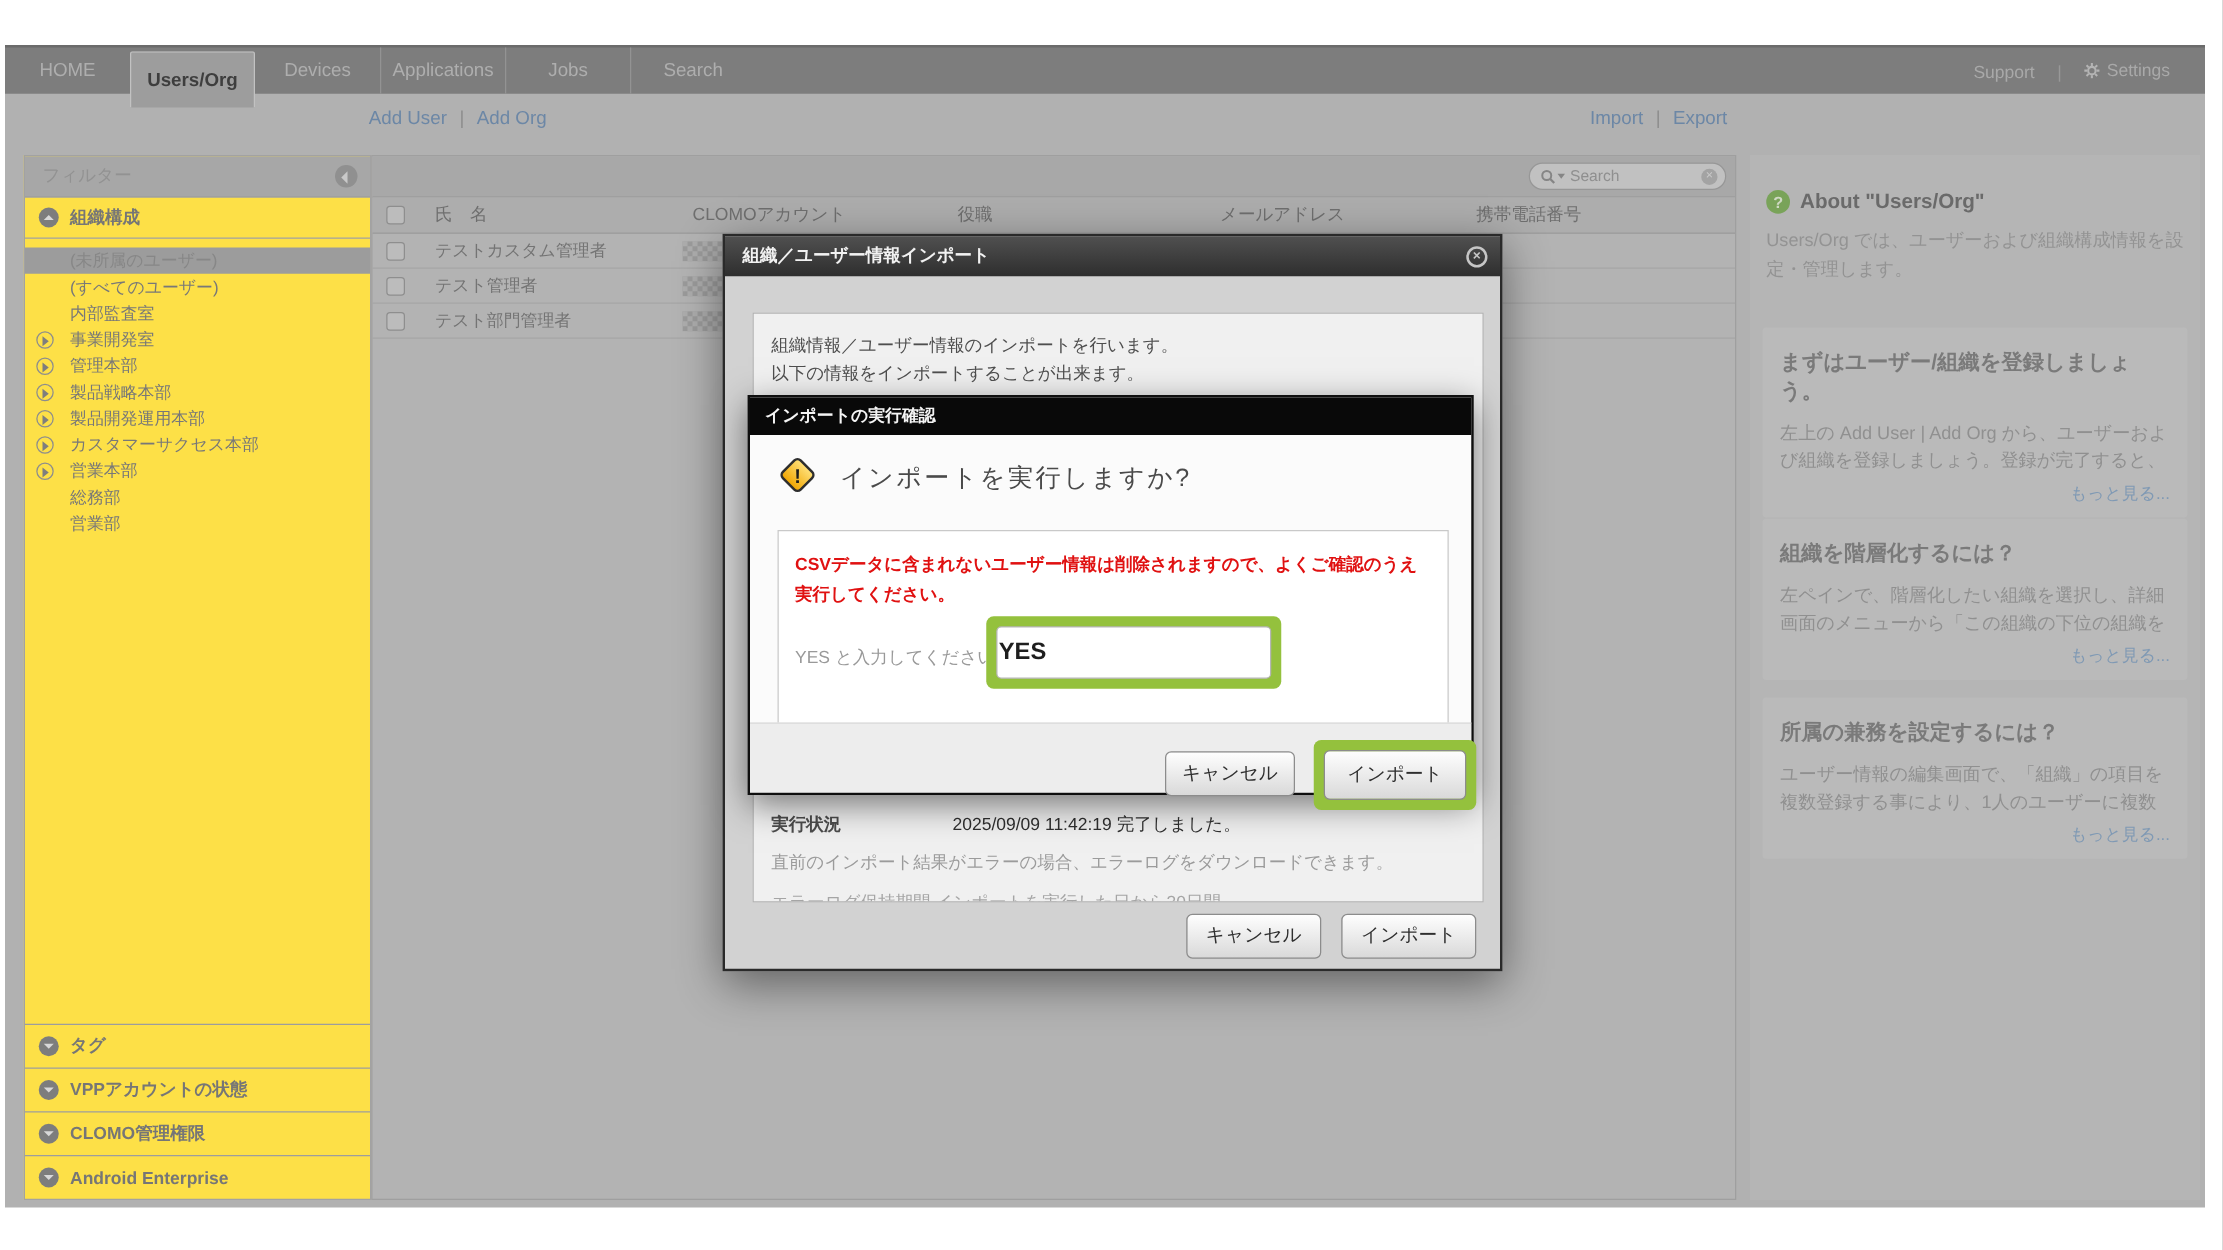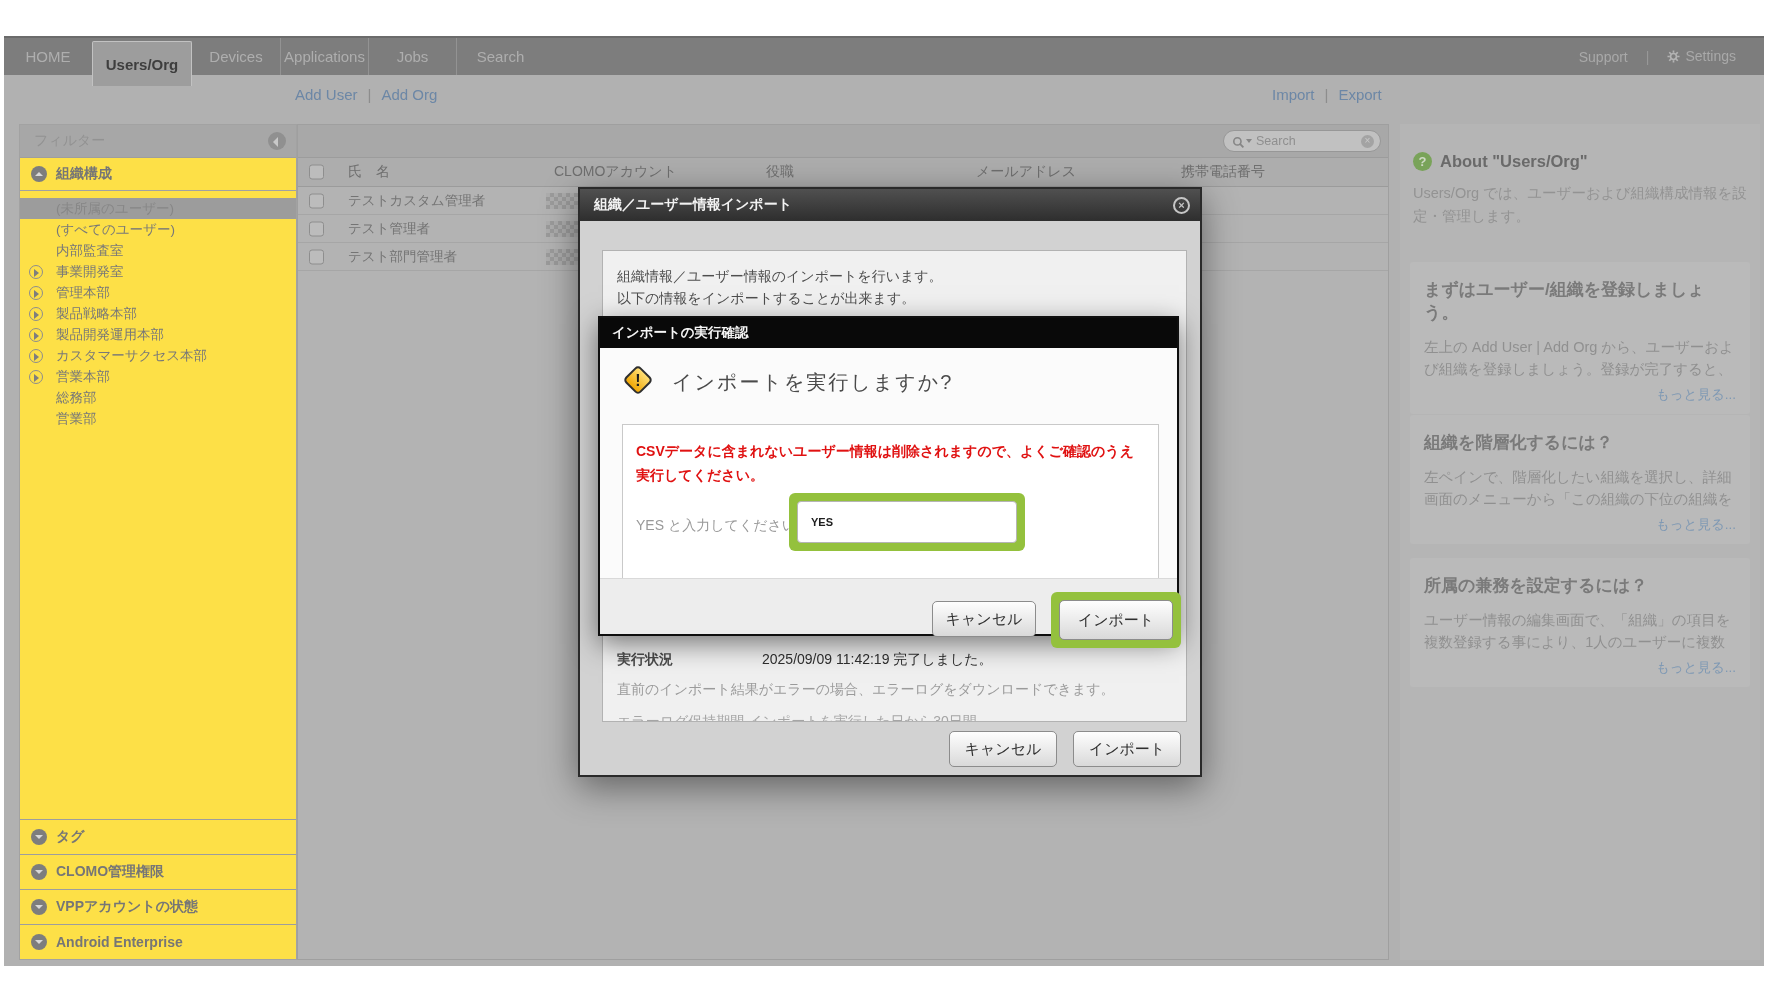--- a/index.html
+++ b/index.html
@@ -10,21 +10,21 @@
     position:relative; overflow:hidden;
     -webkit-font-smoothing:antialiased;
   }
   .abs { position:absolute; }
 
   
   .app-bg { left:4px; top:36px; width:1760px; height:930px; background:#b1b1b1; }
 
   
   .topbar { left:4px; top:36px; width:1760px; height:39px; background:#7d7d7d; border-top:2px solid #6b6b6b; display:flex; align-items:stretch; }
-  .tab { width:88px; display:flex; align-items:center; justify-content:center; font-size:15px; color:#aeaeae; cursor:default; position:relative; }
+  .tab { width:100px; display:flex; align-items:center; justify-content:center; font-size:15px; color:#aeaeae; cursor:default; position:relative; }
   .tab.sep { border-left:1px solid #939393; }
   .tab-active { width:100px; margin-top:3px; height:45px; background:#9d9d9d; border:1px solid #c2c2c2; border-bottom:none; border-radius:2px 2px 0 0; color:#3e3e3e; z-index:3; font-weight:bold; display:flex; align-items:center; justify-content:center; font-size:15px; }
   .topbar-right { margin-left:auto; display:flex; align-items:center; gap:18px; padding-right:28px; color:#a9a9a9; font-size:14px; }
   .topbar-right .pipe { color:#989898; }
   .gear { display:inline-block; vertical-align:-2px; margin-right:5px; }
 
   
   .link { color:#6c87a6; font-size:15px; cursor:pointer; }
   .linkrow { top:84px; height:20px; display:flex; gap:10px; align-items:center; color:#8d8d8d; font-size:15px; }
 
@@ -91,21 +91,21 @@
   
   .cdialog { left:598px; top:316px; width:581px; height:320px; background:#fbfbfb; border:2px solid #0f0f0f; box-shadow:0 8px 26px rgba(0,0,0,.5); z-index:60; }
   .cd-header { height:30px; background:#090909; color:#f5f5f5; font-size:13.5px; font-weight:bold; display:flex; align-items:center; padding-left:12px; }
   .cd-question { position:absolute; left:20px; top:44px; display:flex; align-items:center; gap:16px; }
   .cd-question .qtxt { font-size:20px; color:#4a4a4a; letter-spacing:2px; }
   .cd-box { position:absolute; left:22px; top:106px; width:537px; height:159px; background:#fff; border:1px solid #c9c9c9; }
   .cd-warning { position:absolute; left:13px; top:14px; width:508px; font-size:14px; font-weight:bold; color:#e01111; line-height:24px; }
   .cd-inputrow-label { position:absolute; left:13px; top:92px; font-size:14px; color:#999; }
   .green-wrap { background:#94c13d; border-radius:6px; padding:8px; }
   .yes-wrap { position:absolute; left:166px; top:68px; width:236px; height:58px; }
-  .yes-input { width:100%; height:42px; background:#fff; border:1px solid #b5b5b5; border-radius:4px; font-size:11px; font-weight:bold; color:#1e1e1e; padding-left:13px; font-family:"Liberation Sans",sans-serif; }
+  .yes-input { width:100%; height:42px; background:#fff; border:1px solid #b5b5b5; border-radius:4px; font-size:19px; font-weight:bold; color:#1e1e1e; padding-left:1px; font-family:"Liberation Sans",sans-serif; }
   .cd-footer { position:absolute; left:0; right:0; bottom:0; height:56px; background:#ededed; border-top:1px solid #d9d9d9; }
   .cd-cancel { position:absolute; left:332px; top:283px; width:104px; height:36px; line-height:34px; z-index:2; }
   .import-wrap { position:absolute; left:451px; top:274px; width:130px; height:56px; z-index:2; }
   .cd-import { width:114px; height:40px; line-height:38px; }
 </style>
 </head>
 <body>
 
 <div class="abs app-bg"></div>
 
@@ -189,25 +189,25 @@
         <span class="txt">営業部</span>
       </div>
   </div>
   <div class="side-bottom">
     <div class="side-section">
         <span class="circ circ-down"></span>
         <span>タグ</span>
       </div>
     <div class="side-section">
         <span class="circ circ-down"></span>
-        <span>CLOMO管理権限</span>
+        <span>VPPアカウントの状態</span>
       </div>
     <div class="side-section">
         <span class="circ circ-down"></span>
-        <span>VPPアカウントの状態</span>
+        <span>CLOMO管理権限</span>
       </div>
     <div class="side-section">
         <span class="circ circ-down"></span>
         <span>Android Enterprise</span>
       </div>
   </div>
 </div>
 
 <div class="abs main">
   <div class="search-strip">

